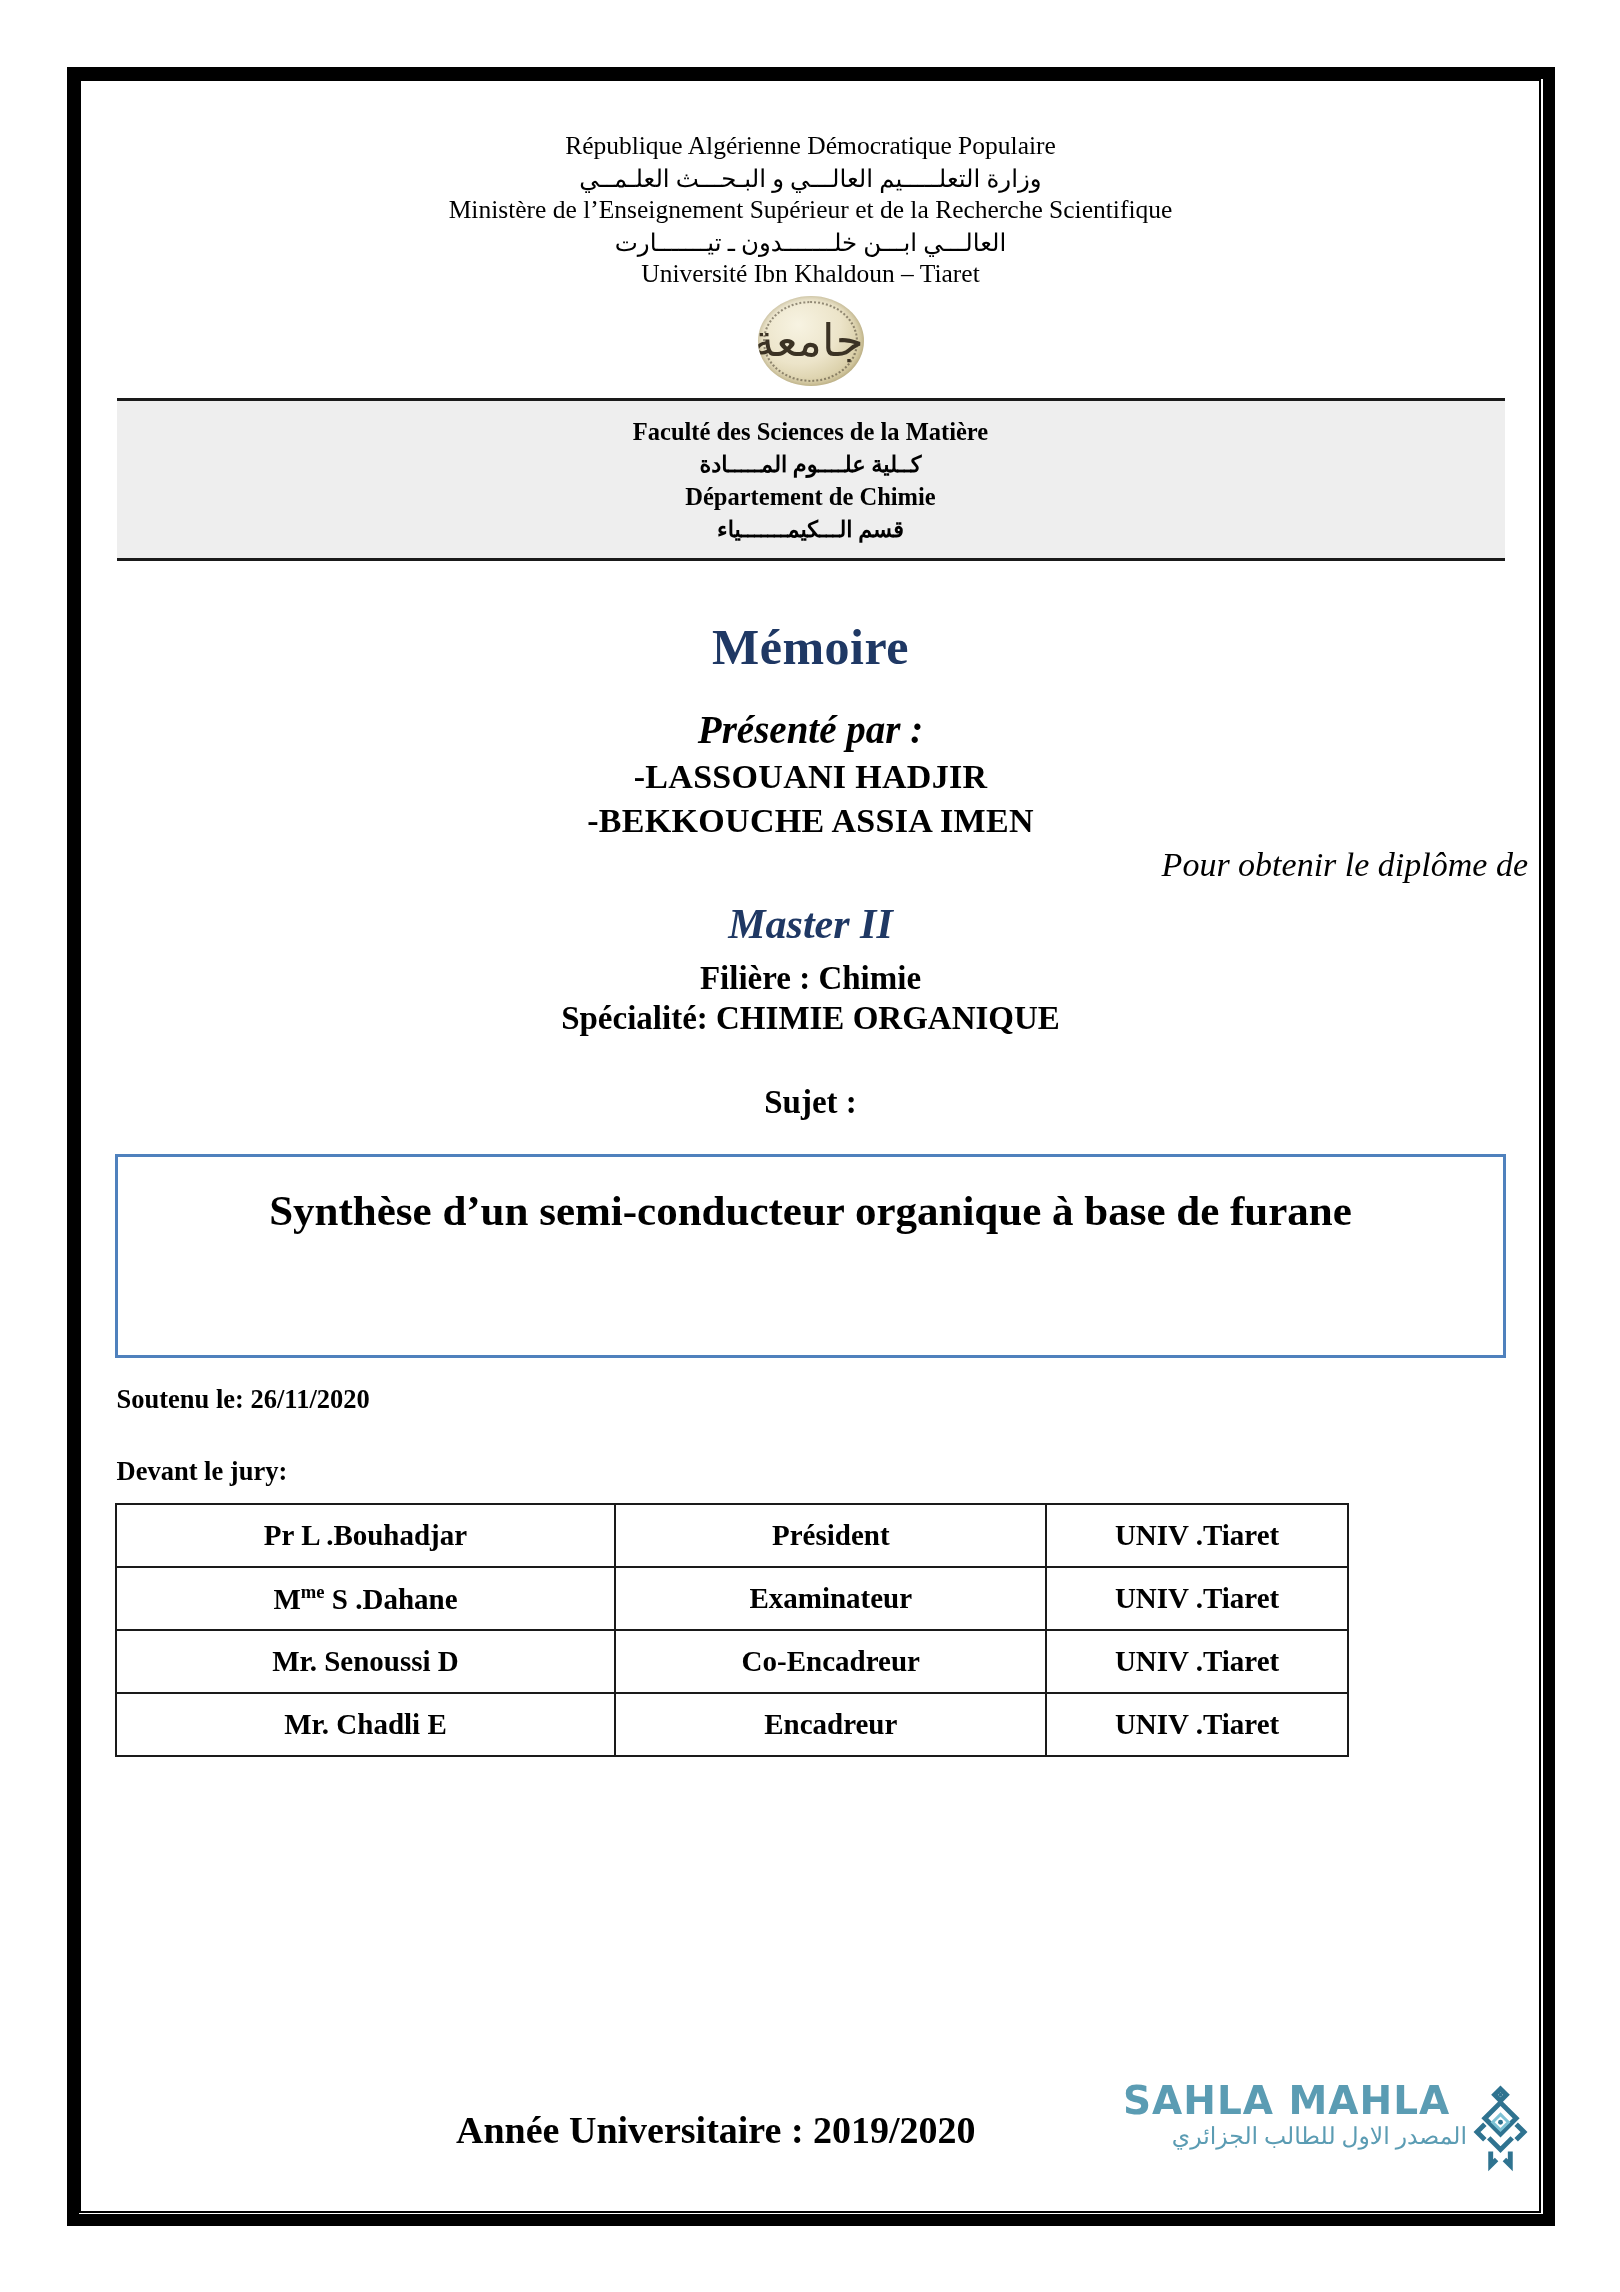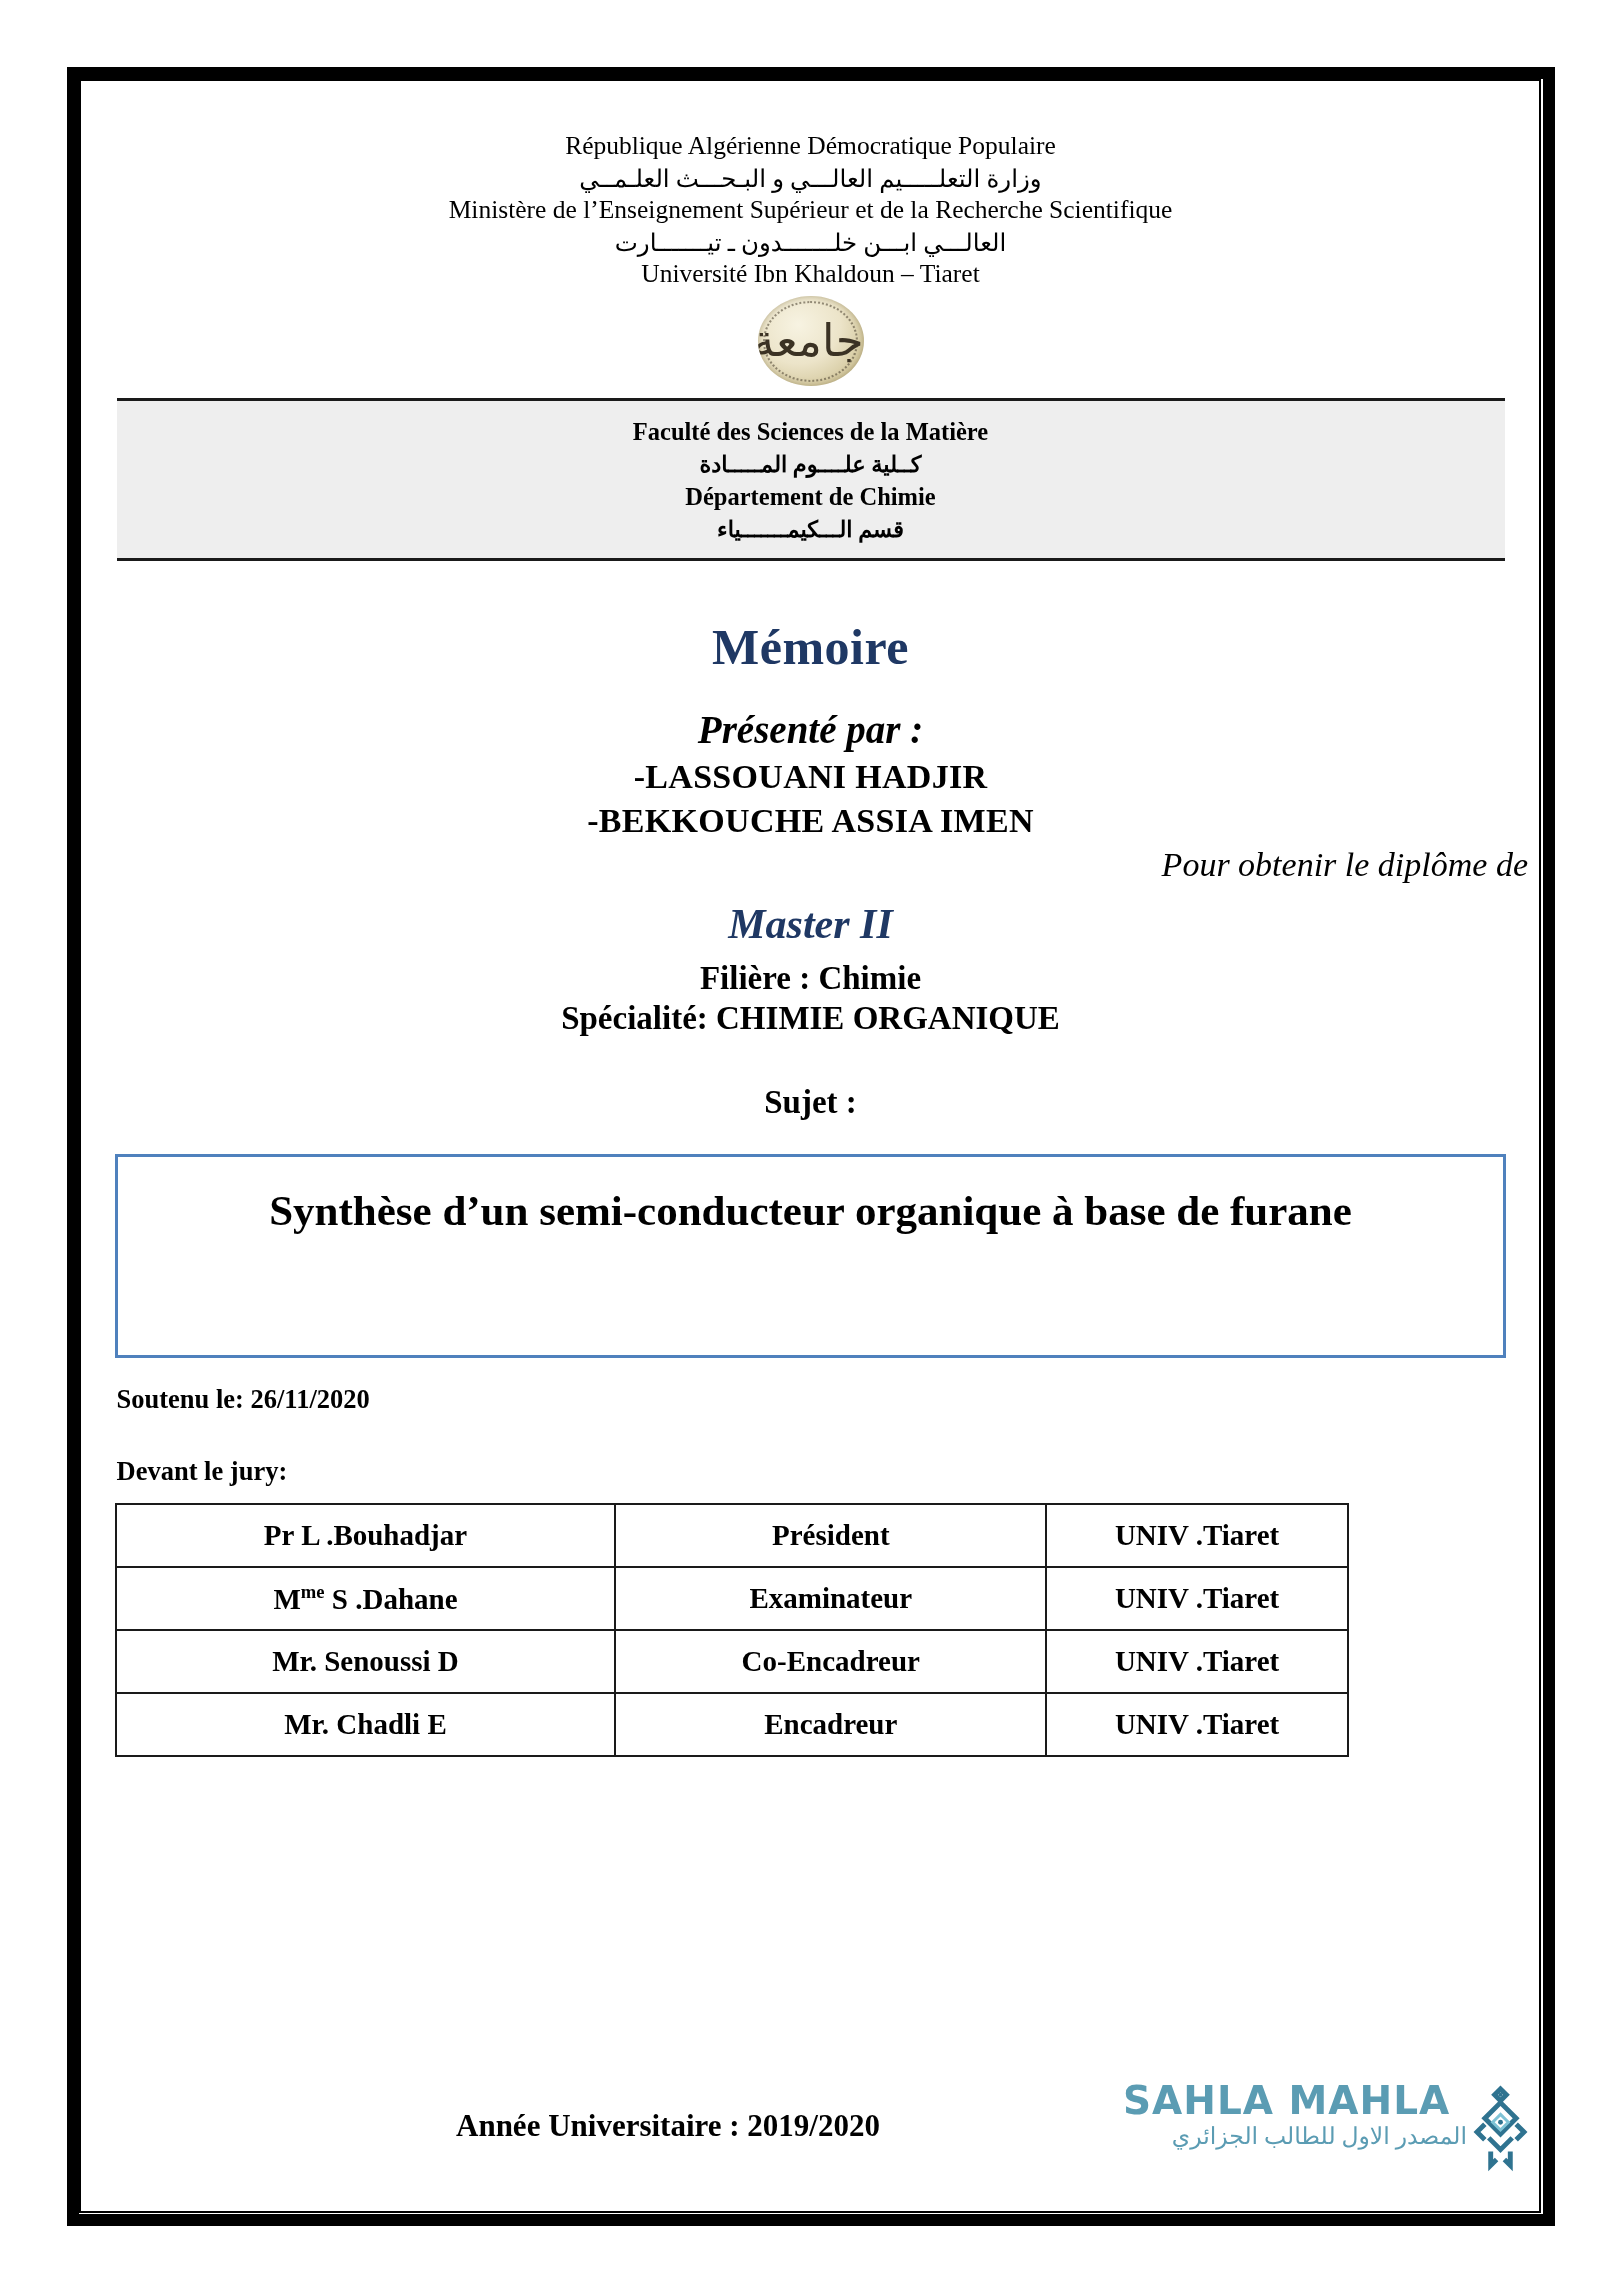--- a/index.html
+++ b/index.html
@@ -241,21 +241,21 @@
     position: absolute;
     left: 0;
     right: 0;
     bottom: 17.6px;
     height: 118px;
   }
   .annee {
     position: absolute;
     left: 363px;
     top: 45px;
-    font-size: 31px;
+    font-size: 38px;
     font-weight: bold;
     white-space: nowrap;
   }
   .watermark {
     position: absolute;
     right: 0px;
     top: 17.6px;
     width: 421px;
     text-align: left;
   }

